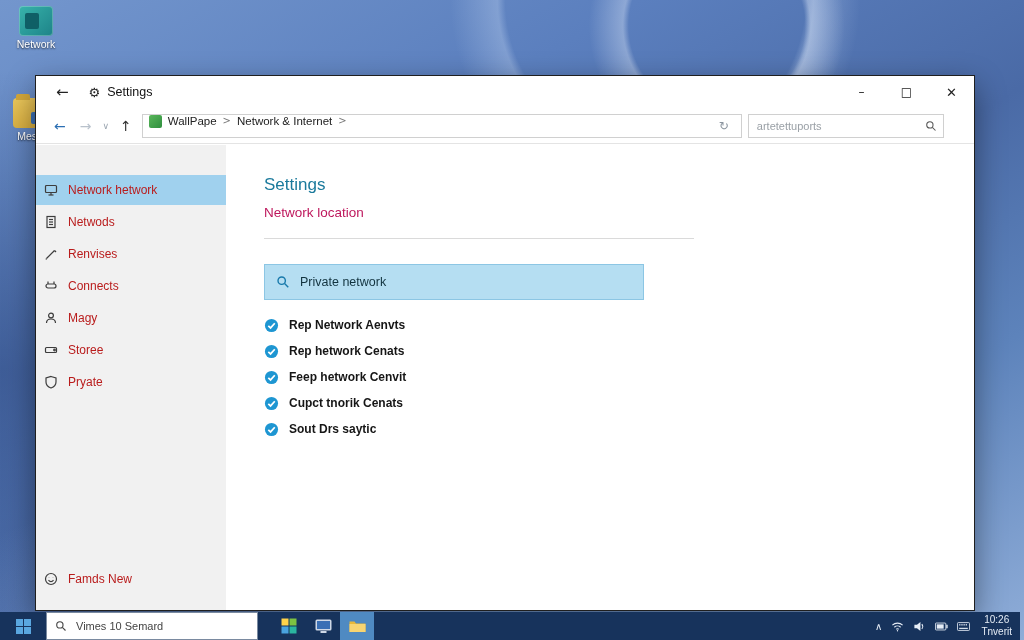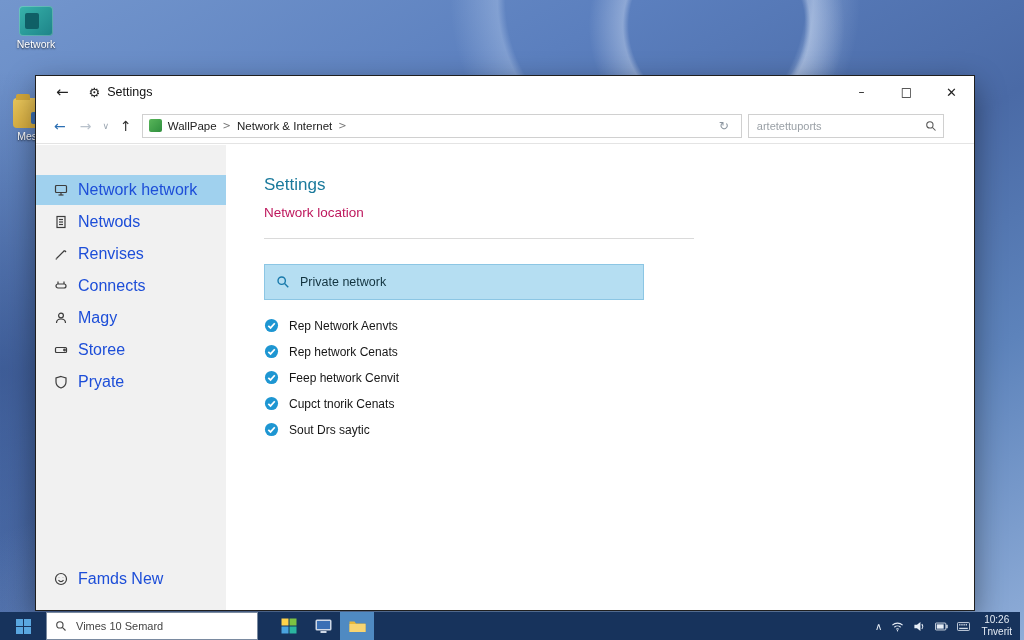--- a/index.html
+++ b/index.html
@@ -55,21 +55,21 @@
   .win-btn.close { font-size:13px; }
 
   .addressbar {
     height:36px; display:flex; align-items:center; border-bottom:1px solid #e4e4e4; padding:0 12px 0 14px; gap:6px;
   }
   .nav-glyph { font-size:14px; border:none; background:none; cursor:pointer; padding:0 4px; color:#2b6fb3; }
   .nav-glyph.disabled { color:#b9c2cc; }
   .nav-glyph.small { font-size:9px; color:#9aa5b0; padding:0 1px; }
   .nav-glyph.up { color:#333; }
   .crumb-box {
-    flex:1; height:24px; border:1px solid #d0d0d0; display:flex; align-items:center;
+    flex:1; height:24px; border:1px solid #d0d0d0; display:flex; 
     padding:0 6px 0 6px; gap:6px; background:#fff; max-width:600px;
   }
   .crumb-ico { width:13px; height:13px; border-radius:2px; background:linear-gradient(135deg,#59b65a,#2f8f3e); flex:none; }
   .crumb-seg { font-size:11.5px; color:#222; cursor:pointer; }
   .crumb-sep { font-size:10px; color:#777; }
   .crumb-spacer { flex:1; }
   .crumb-refresh { font-size:12px; color:#8a949e; border:none; background:none; cursor:pointer; }
   .addr-search {
     width:196px; height:24px; border:1px solid #d0d0d0; display:flex; align-items:center; padding:8px 6px; gap:6px; background:#fff;
   }
@@ -77,41 +77,41 @@
     flex:1; border:none; outline:none; font-size:11px; color:#9aa0a6; min-width:0;
     font-family:"Liberation Sans", sans-serif;
   }
   .mag-svg { width:12px; height:12px; flex:none; }
 
   .win-body { position:absolute; top:69px; bottom:0; left:0; right:0; display:flex; }
 
   
   .sidebar { width:190px; background:#f1f1f1; position:relative; padding-top:30px; flex:none; }
   .side-item {
-    height:30px; display:flex; align-items:center; gap:10px; padding-left:18px;
-    font-size:16px; color:#1d4ed8; cursor:pointer; margin-bottom:2px;
+    height:30px; display:flex; align-items:center; gap:10px; padding-left:8px;
+    font-size:12px; color:#b91c1c; cursor:pointer; margin-bottom:2px;
   }
   .side-item.sel { background:#a0d1ee; }
   .side-item .icon { width:14px; height:14px; flex:none; display:flex; }
   .side-item .icon svg { width:14px; height:14px; stroke:#3c3c3c; fill:none; stroke-width:1.2; }
   .side-bottom { position:absolute; left:0; right:0; bottom:14px; }
 
   
   .content { flex:1; background:#fff; padding:30px 30px 0 38px; }
   .c-heading { font-size:17px; color:#1b7a9c; font-weight:500; }
   .c-sub { margin-top:10px; font-size:13.5px; color:#be185d; }
   .c-divider { margin-top:18px; width:430px; border-top:1px solid #dadada; }
   .highlight {
     margin-top:25px; width:380px; height:36px; background:#b5def2; border:1px solid #8cc6e4;
     display:flex; align-items:center; gap:10px; padding-left:11px; cursor:pointer;
   }
   .highlight .mag-svg { width:14px; height:14px; }
   .hl-label { font-size:12.5px; color:#12333f; }
   .checklist { margin-top:18px; }
-  .chk-row { display:flex; align-items:flex-end; gap:10px; margin-bottom:11px; cursor:pointer; }
+  .chk-row { display:flex; align-items:flex-start; gap:10px; margin-bottom:11px; cursor:pointer;font-weight:bold; }
   .chk-row svg { width:15px; height:15px; flex:none; }
   .chk-label { font-size:12px; color:#161616; }
 
   
   .taskbar {
     position:absolute; left:0; right:4px; bottom:0; height:28px; background:#17335c;
     display:flex; align-items:stretch; z-index:5;
   }
   .start-btn { width:46px; display:flex; align-items:center; justify-content:center; background:none; border:none; cursor:pointer; }
   .tb-search {

